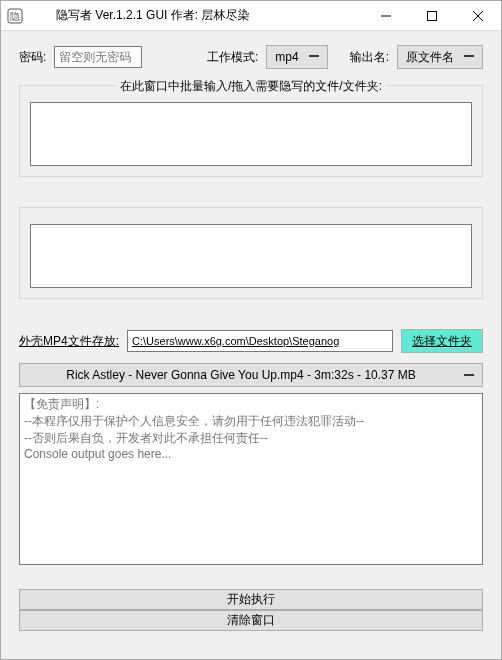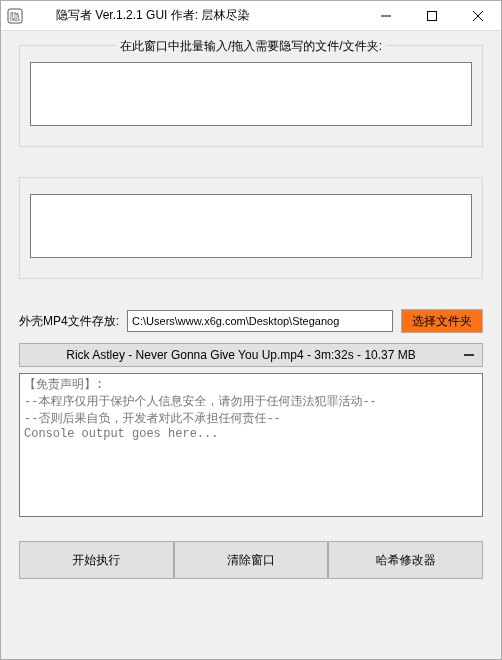--- a/index.html
+++ b/index.html
@@ -88,21 +88,21 @@
   .dropdown .caret {
     width: 10px;
     display: flex;
     justify-content: center;
   }
   .group {
     border: 1px solid #d6d6d6;
     background: #f0f0f0;
     position: relative;
     margin-bottom: 14px;
-    padding: 16px 10px 20px 10px;
+    padding: 16px 10px 10px 10px;
   }
   .group-label {
     position: absolute;
     top: -8px;
     left: 50%;
     transform: translateX(-50%);
     background: #f0f0f0;
     padding: 0 4px;
     font-size: 12px;
     white-space: nowrap;
@@ -112,34 +112,35 @@
     height: 64px;
     border: 1px solid #7a7a7a;
     background: #fff;
   }
   .spacer { height: 16px; }
   .row-path {
     display: flex;
     align-items: center;
     gap: 8px;
     margin-bottom: 10px;
+    text-decoration: underline;
   }
   .path-input {
     flex: 1;
     height: 22px;
     border: 1px solid #7a7a7a;
     background: #fff;
     padding: 0 4px;
     font-size: 11px;
     font-family: inherit;
   }
   .btn {
     height: 24px;
     border: 1px solid #adadad;
-    background: #f97316;
+    background: #5eead4;
     padding: 0 10px;
     font-size: 12px;
     font-family: inherit;
     cursor: default;
     display: inline-flex;
     align-items: center;
     justify-content: center;
   }
   .file-dropdown {
     display: flex;
@@ -153,34 +154,35 @@
     cursor: default;
   }
   .file-dropdown .file-text {
     flex: 1;
     text-align: center;
     white-space: nowrap;
     overflow: hidden;
   }
   .console {
     width: 100%;
-    height: 144px;
+    height: 172px;
     border: 1px solid #7a7a7a;
     background: #fff;
     padding: 2px 4px;
-    font-family: Liberation Mono, monospace;
+    font-family: Liberation Sans, sans-serif;
     font-size: 12px;
     color: #777;
     white-space: pre-wrap;
     overflow: hidden;
     margin-bottom: 24px;
   }
   .bottom-row {
     display: flex;
     justify-content: flex-end;
+    flex-direction: column;
   }
   .big-btn {
     flex: 1;
     height: 38px;
     border: 1px solid #adadad;
     background: #e1e1e1;
     font-size: 12px;
     font-family: inherit;
     cursor: default;
   }
@@ -212,20 +214,44 @@
         <svg width="10" height="10">
             <line x1="0" y1="0" x2="10" y2="10" stroke="#000" stroke-width="1"></line>
             <line x1="10" y1="0" x2="0" y2="10" stroke="#000" stroke-width="1"></line>
           </svg>
       </div>
     </div>
   </div>
 
   <div class="content">
 
+    <div class="row1">
+      <span class="label">密码:</span>
+      <input class="pwd-input" type="text" placeholder="留空则无密码" style="">
+      <span style="flex:1"></span>
+      <span class="label">工作模式:</span>
+      <div class="dropdown">
+        <span>mp4</span>
+        <span class="caret">
+          <svg width="10" height="6">
+              <line x1="0" y1="2" x2="10" y2="2" stroke="#000" stroke-width="1.5"></line>
+            </svg>
+        </span>
+      </div>
+      <span style="width:6px"></span>
+      <span class="label">输出名:</span>
+      <div class="dropdown">
+        <span>原文件名</span>
+        <span class="caret">
+          <svg width="10" height="6">
+              <line x1="0" y1="2" x2="10" y2="2" stroke="#000" stroke-width="1.5"></line>
+            </svg>
+        </span>
+      </div>
+    </div>
 
     <div class="group">
       <div class="group-label">在此窗口中批量输入/拖入需要隐写的文件/文件夹:</div>
       <div class="listbox"></div>
     </div>
 
     <div class="spacer"></div>
 
     <div class="group">
       <div class="listbox"></div>
@@ -249,17 +275,16 @@
     </div>
 
     <div class="console">【免责声明】:
 --本程序仅用于保护个人信息安全，请勿用于任何违法犯罪活动--
 --否则后果自负，开发者对此不承担任何责任--
 Console output goes here...</div>
 
     <div class="bottom-row">
       <button class="big-btn">开始执行</button>
       <button class="big-btn">清除窗口</button>
-      <button class="big-btn">哈希修改器</button>
     </div>
 
   </div>
 </div>
 
 </body></html>

